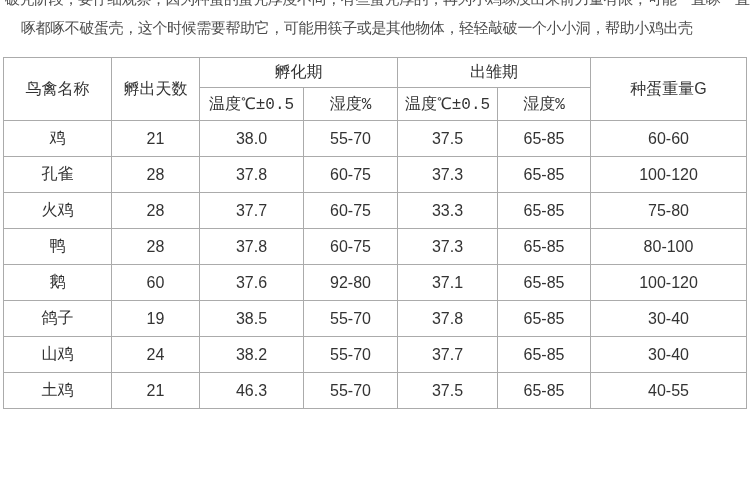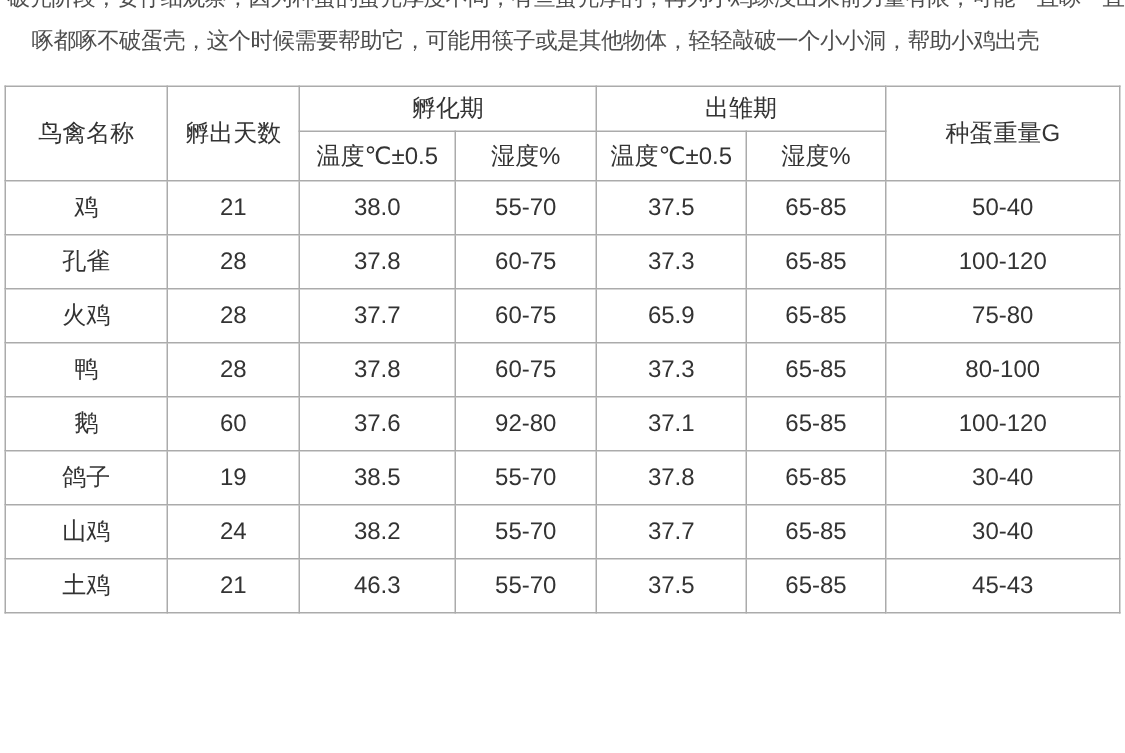--- a/index.html
+++ b/index.html
@@ -36,21 +36,21 @@
   th, td {
     border: 1px solid #ababab;
     text-align: center;
     vertical-align: middle;
     font-weight: 400;
     padding: 0;
     overflow: hidden;
     white-space: nowrap;
   }
   tr.hdr-top th { height: 30px; }
-  tr.hdr-sub th { height: 33px; }
+  tr.hdr-sub th { height: 33px; font-family: Liberation Mono, monospace; }
   tbody td { height: 36px; }
 </style>
 </head>
 <body>
 
 <div class="page">
 
   <div class="intro">
     <div class="line1">破壳阶段，要仔细观察，因为种蛋的蛋壳厚度不同，有些蛋壳厚的，再为小鸡琢没出来前力量有限，可能一直啄一直</div>
     <div class="line2">啄都啄不破蛋壳，这个时候需要帮助它，可能用筷子或是其他物体，轻轻敲破一个小小洞，帮助小鸡出壳</div>
@@ -83,37 +83,37 @@
         </tr>
       </thead>
       <tbody>
         <tr>
           <td>鸡</td>
           <td>21</td>
           <td>38.0</td>
           <td>55-70</td>
           <td>37.5</td>
           <td>65-85</td>
-          <td>50-40</td>
+          <td>60-60</td>
         </tr>
         <tr>
           <td>孔雀</td>
           <td>28</td>
           <td>37.8</td>
           <td>60-75</td>
           <td>37.3</td>
           <td>65-85</td>
           <td>100-120</td>
         </tr>
         <tr>
           <td>火鸡</td>
           <td>28</td>
           <td>37.7</td>
           <td>60-75</td>
-          <td>65.9</td>
+          <td>33.3</td>
           <td>65-85</td>
           <td>75-80</td>
         </tr>
         <tr>
           <td>鸭</td>
           <td>28</td>
           <td>37.8</td>
           <td>60-75</td>
           <td>37.3</td>
           <td>65-85</td>
@@ -146,19 +146,19 @@
           <td>65-85</td>
           <td>30-40</td>
         </tr>
         <tr>
           <td>土鸡</td>
           <td>21</td>
           <td>46.3</td>
           <td>55-70</td>
           <td>37.5</td>
           <td>65-85</td>
-          <td>45-43</td>
+          <td>40-55</td>
         </tr>
       </tbody>
     </table>
   </div>
 
 </div>
 
 </body></html>

